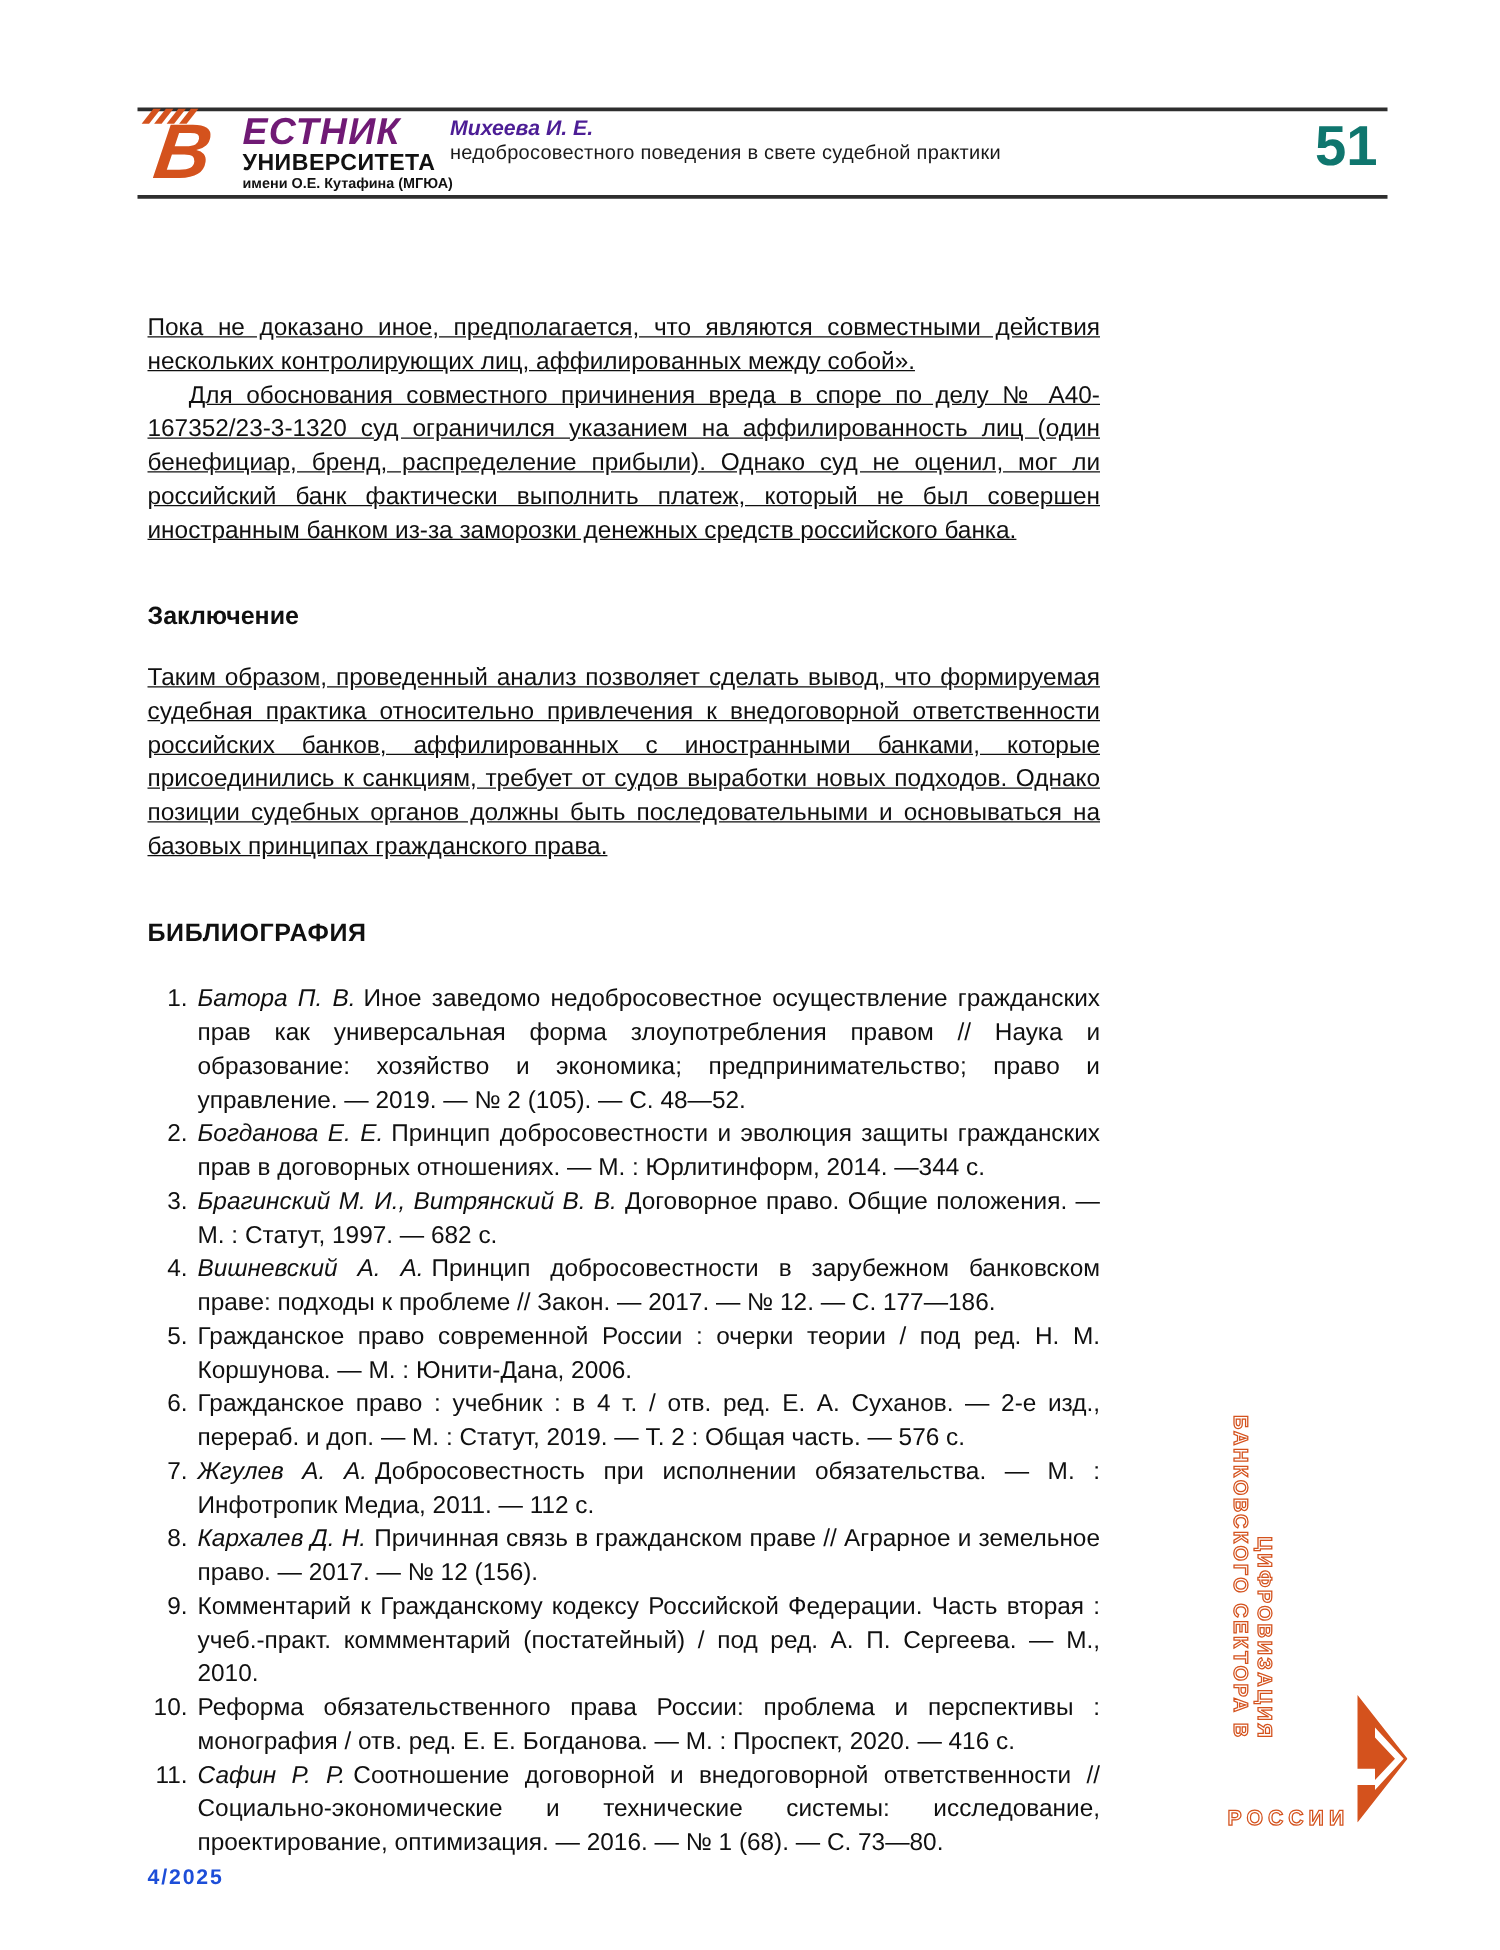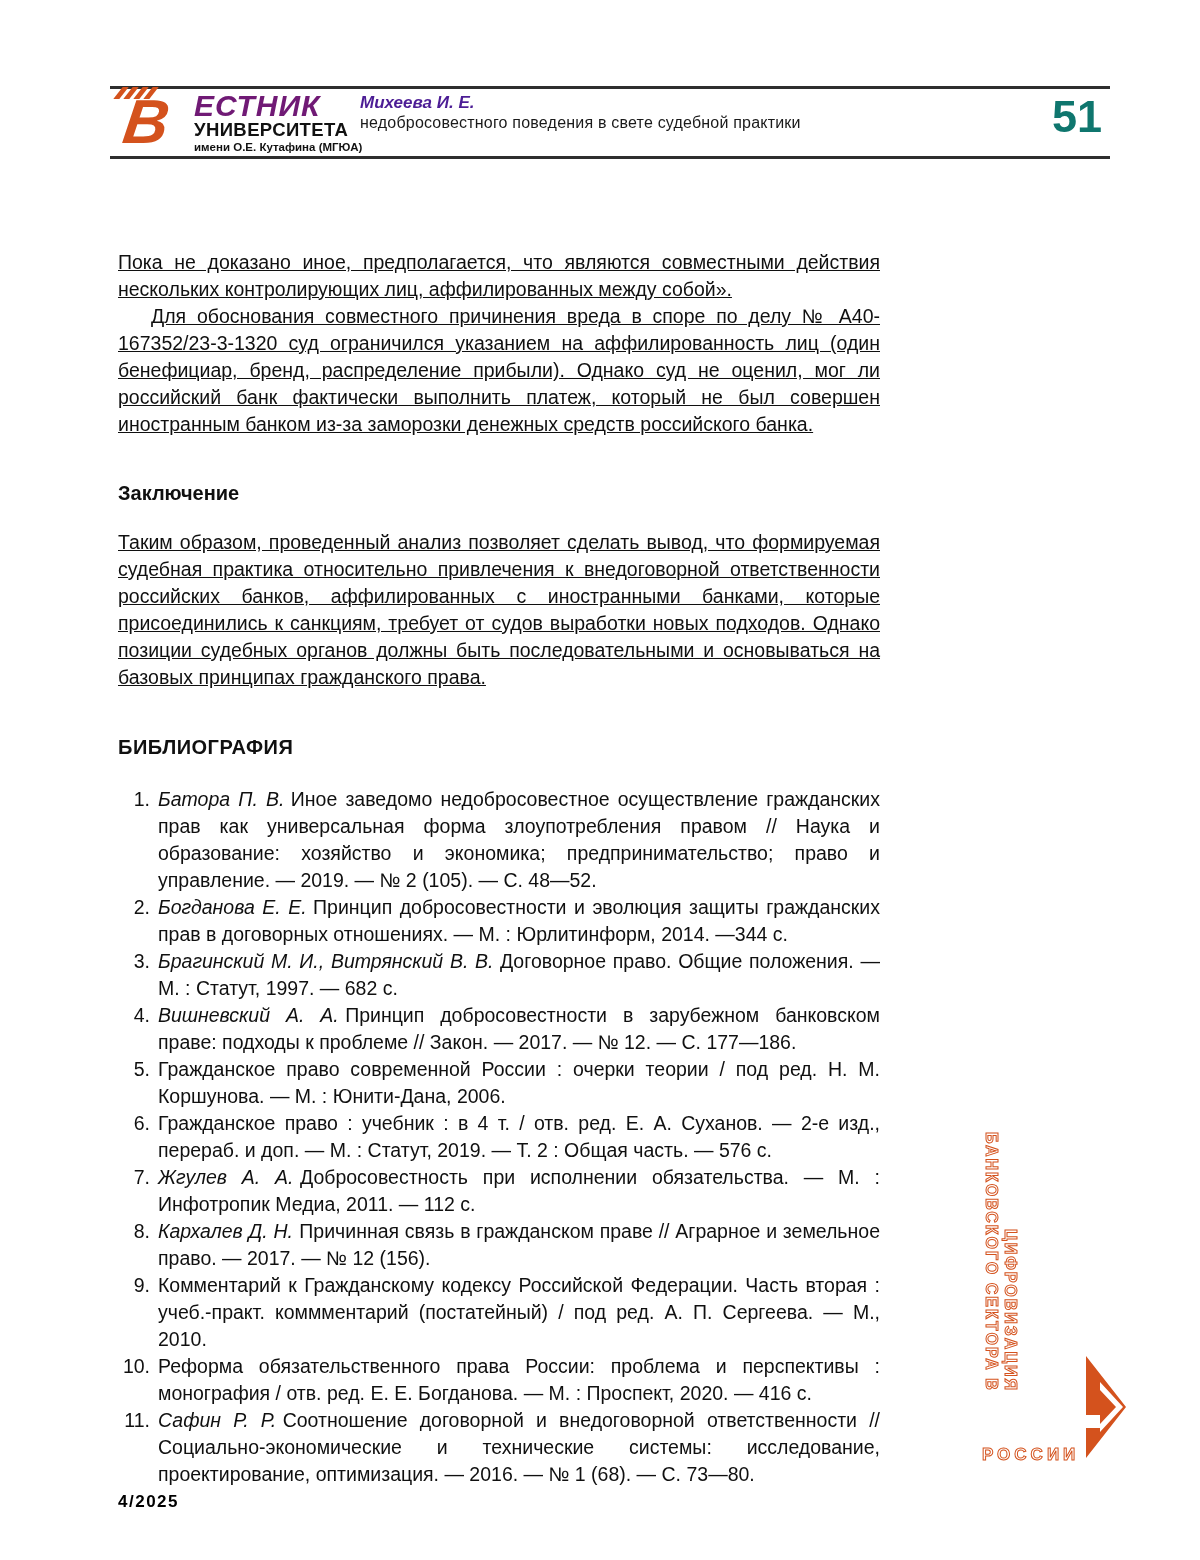--- a/index.html
+++ b/index.html
@@ -183,21 +183,21 @@
 
   
   .footer {
     position: absolute;
     left: 118px;
     top: 1492px;
     font-size: 17px;
     line-height: 20px;
     font-weight: 700;
     letter-spacing: 1.5px;
-    color: #000000;
+    color: #1d4ed8;
   }
 </style>
 </head>
 <body>
 
 <div class="page">
 
   <div class="rule rule-top"></div>
   <div class="rule rule-bottom"></div>
 

